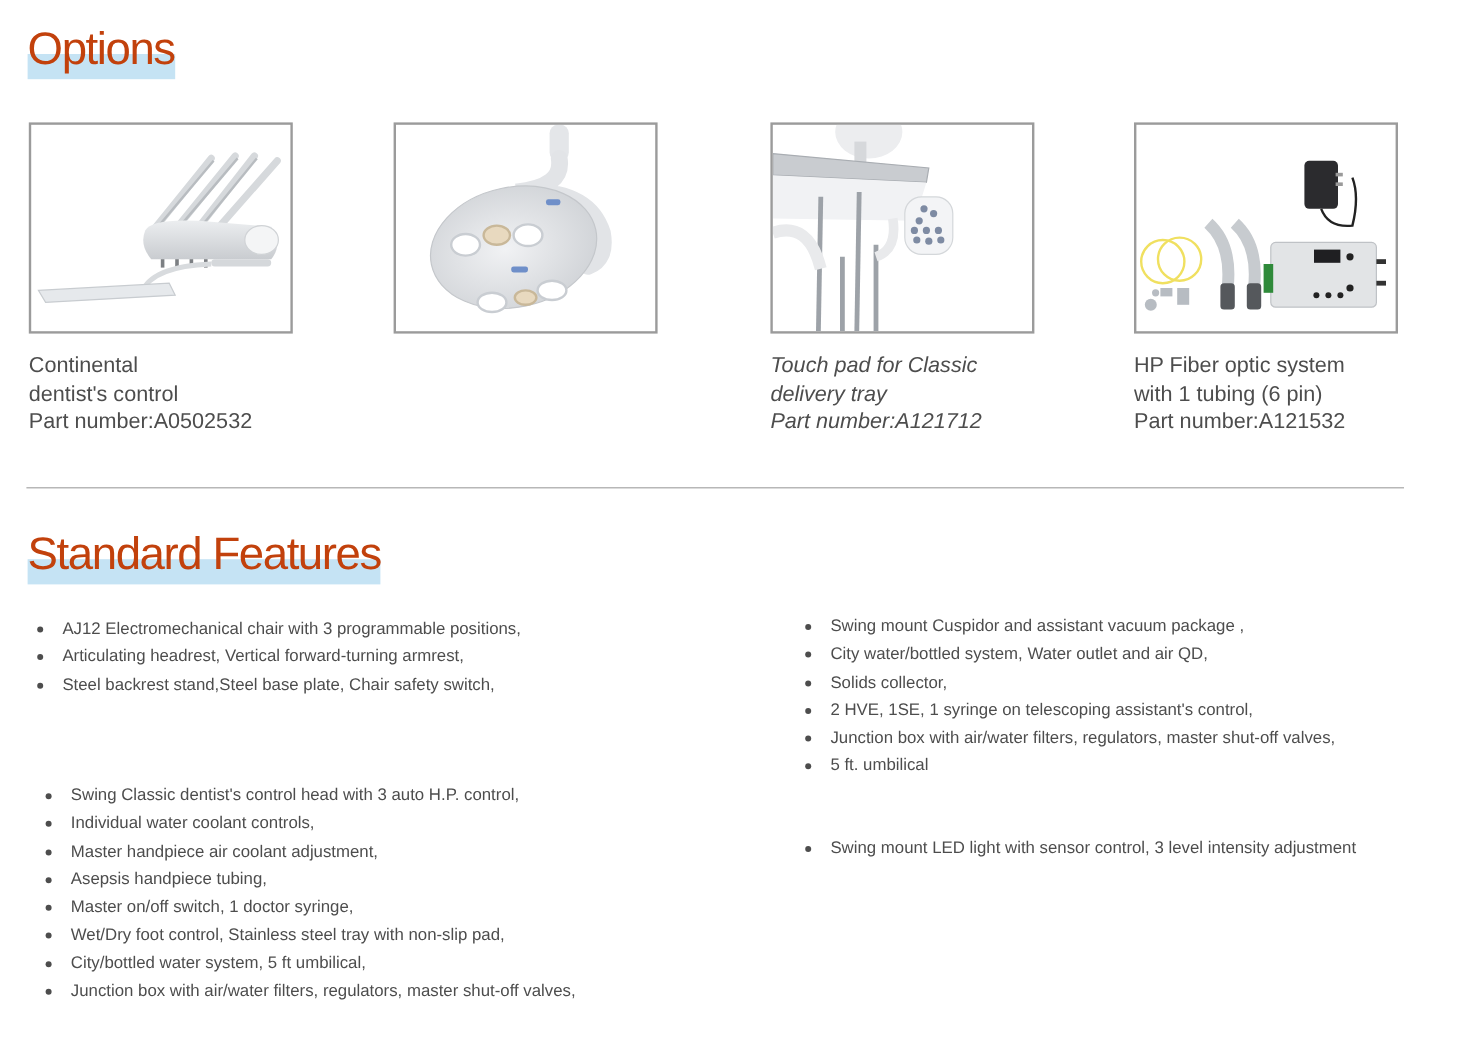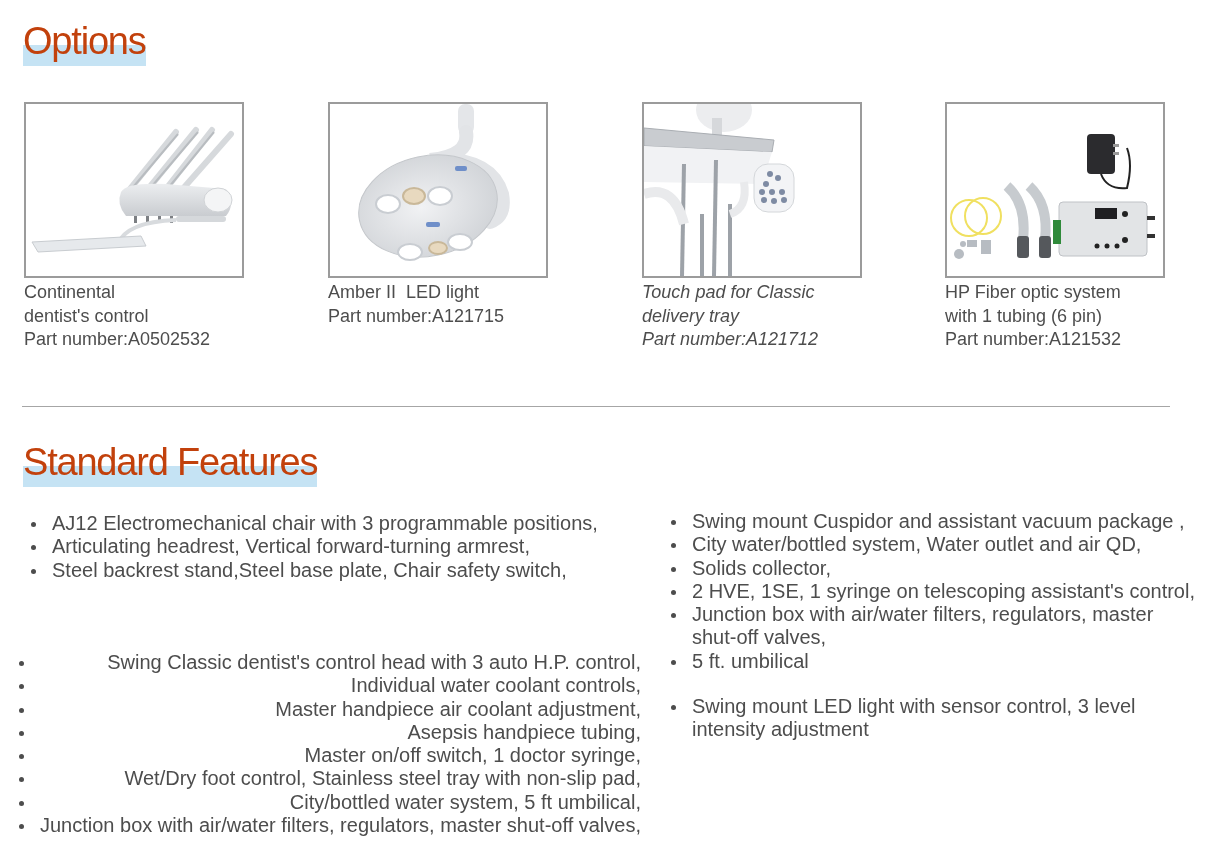--- a/index.html
+++ b/index.html
@@ -9,33 +9,33 @@
              color: #c2410c; letter-spacing: -1.2px; line-height: 1; margin: 0; }
   .heading .hl { position: absolute; left: 0; right: 0; bottom: -6px; height: 21px;
                  background: #c5e3f4; z-index: 0; }
   .heading .txt { position: relative; z-index: 1; }
   #h-options { top: 22px; }
   #h-features { top: 443px; text-align: center; }
 
   .card { position: absolute; top: 102px; width: 240px; }
   .card .frame { width: 216px; height: 172px; border: 2px solid #9b9b9b; background: #fff;
                  position: relative; overflow: hidden; }
-  .card .caption { margin-top: 3px; font-size: 18px; line-height: 23.5px; color: #4d4d4d; }
+  .card .caption { margin-top: 15px; font-size: 18px; line-height: 23.5px; color: #4d4d4d; }
   .card .caption div { white-space: nowrap; }
 
   .divider { position: absolute; left: 22px; top: 406px; width: 1148px; height: 1px; background: #a6a6a6; }
 
   ul.feat { position: absolute; margin: 0; padding: 0; list-style: none;
-            font-size: 20px; line-height: 23.3px; color: #4d4d4d; }
+            font-size: 14px; line-height: 23.3px; color: #4d4d4d; }
   ul.feat li { position: relative; padding-left: 28px; white-space: nowrap; }
   ul.feat li.wrap { white-space: normal; }
   ul.feat li::before { content: ""; position: absolute; left: 7px; top: 10px; width: 5px; height: 5px;
                        border-radius: 50%; background: #4d4d4d; }
   #left-a { left: 24px; top: 512px; }
-  #left-b { left: 12px; top: 651px; text-align: right; }
+  #left-b { left: 31px; top: 651px; }
   #right-a { left: 664px; top: 510px; width: 490px; }
   #right-b { left: 664px; top: 695px; width: 520px; }
 
   svg { display: block; }
 </style>
 </head>
 <body>
 
 <h1 class="heading" id="h-options">
   <span class="hl"></span>
@@ -102,24 +102,20 @@
         <ellipse cx="58" cy="100" rx="12" ry="9"></ellipse>
         <ellipse cx="110" cy="92" rx="12" ry="9"></ellipse>
         <ellipse cx="80" cy="148" rx="12" ry="8"></ellipse>
         <ellipse cx="130" cy="138" rx="12" ry="8"></ellipse>
       </g>
       <ellipse cx="84" cy="92" rx="11" ry="8" fill="#e8d9bf" stroke="#c9b899" stroke-width="2"></ellipse>
       <ellipse cx="108" cy="144" rx="9" ry="6" fill="#e8d9bf" stroke="#c9b899" stroke-width="2"></ellipse>
       <rect x="96" y="118" width="14" height="5" rx="2" fill="#6f8fc9"></rect>
       <rect x="125" y="62" width="12" height="5" rx="2" fill="#6f8fc9"></rect>
     </svg>
-  </div>
-  <div class="caption">
-    <div style="white-space:pre">Amber II  LED light</div>
-    <div>Part number:A121715</div>
   </div>
 </div>
 
 <div class="card" style="left:642px;font-style:italic;">
   <div class="frame">
     <svg width="216" height="172" viewBox="0 0 216 172">
       <ellipse cx="80" cy="6" rx="28" ry="22" fill="#ecedef"></ellipse>
       <rect x="68" y="14" width="10" height="18" fill="#d6d8db"></rect>
       <path d="M0 24 L130 36 L128 48 L0 42 Z" fill="#c9ccd0" stroke="#a9adb2"></path>
       <path d="M0 42 L128 48 L118 80 L0 78 Z" fill="#f1f2f4"></path>

